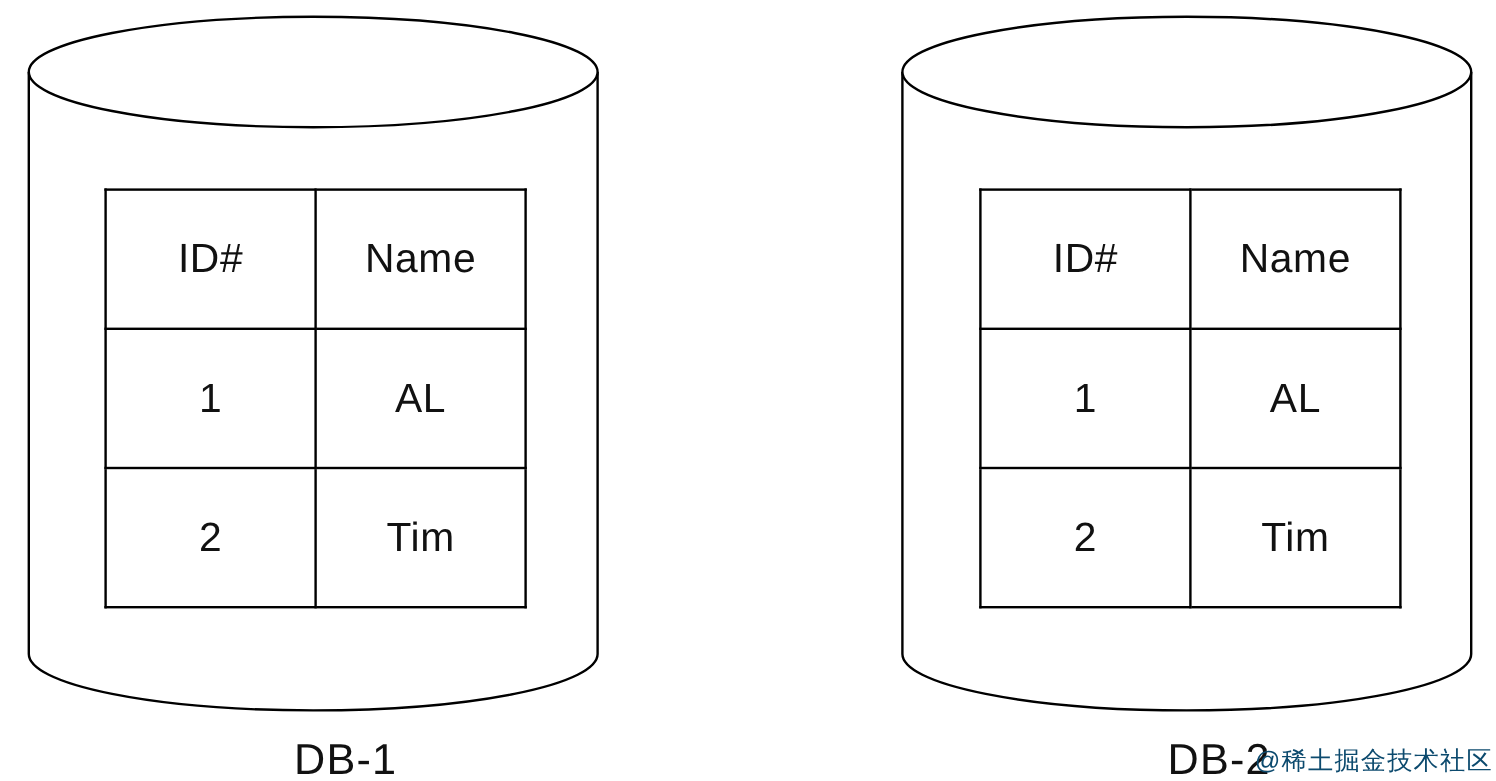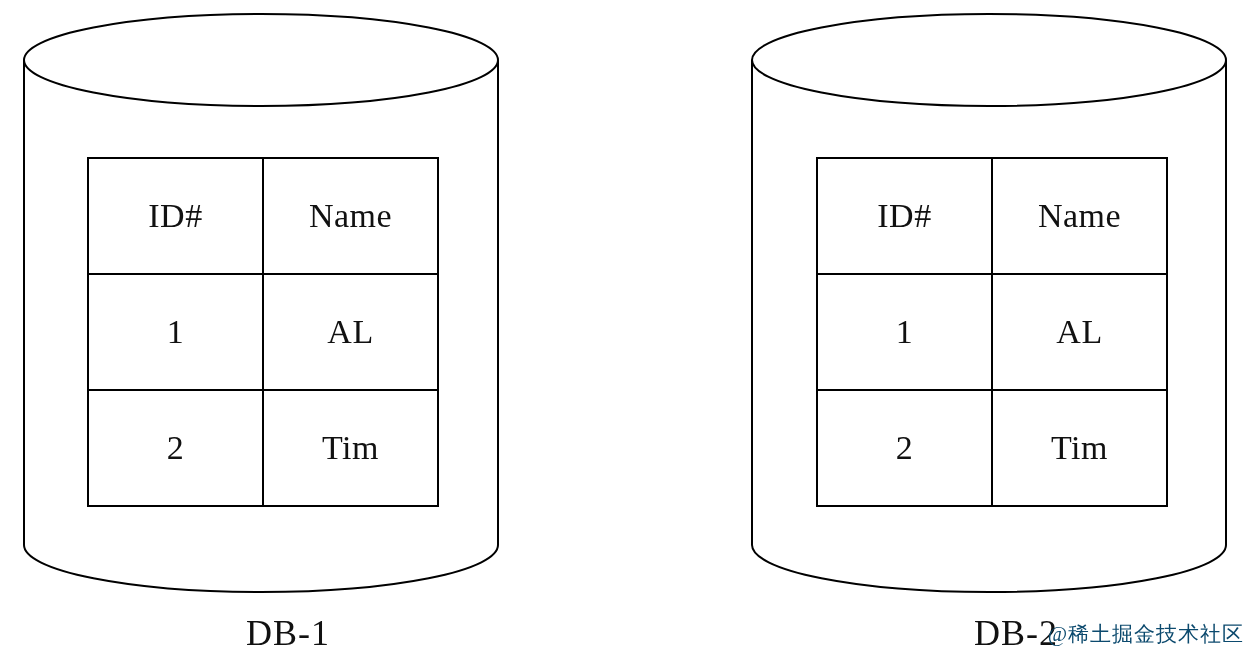--- a/index.html
+++ b/index.html
@@ -6,21 +6,21 @@
     margin: 0;
     padding: 0;
     background: #ffffff;
   }
   .canvas {
     position: relative;
     width: 1247px;
     height: 651px;
     background: #ffffff;
     overflow: hidden;
-    font-family: Liberation Serif, serif;
+    font-family: Liberation Sans, sans-serif;
     color: #111111;
   }
   .db-group {
     position: absolute;
     top: 12px;
     width: 478px;
     height: 639px;
   }
   #db1 { left: 22px; }
   #db2 { left: 750px; }

